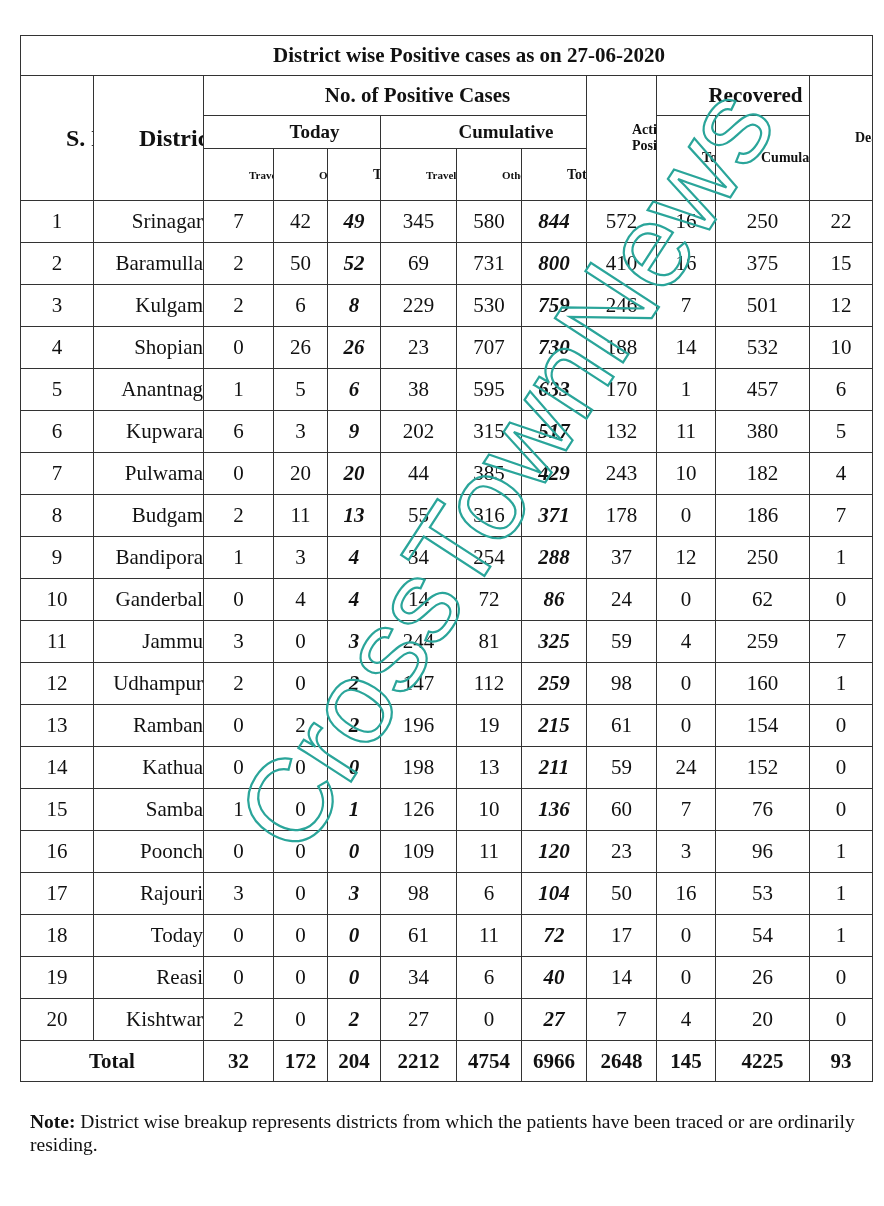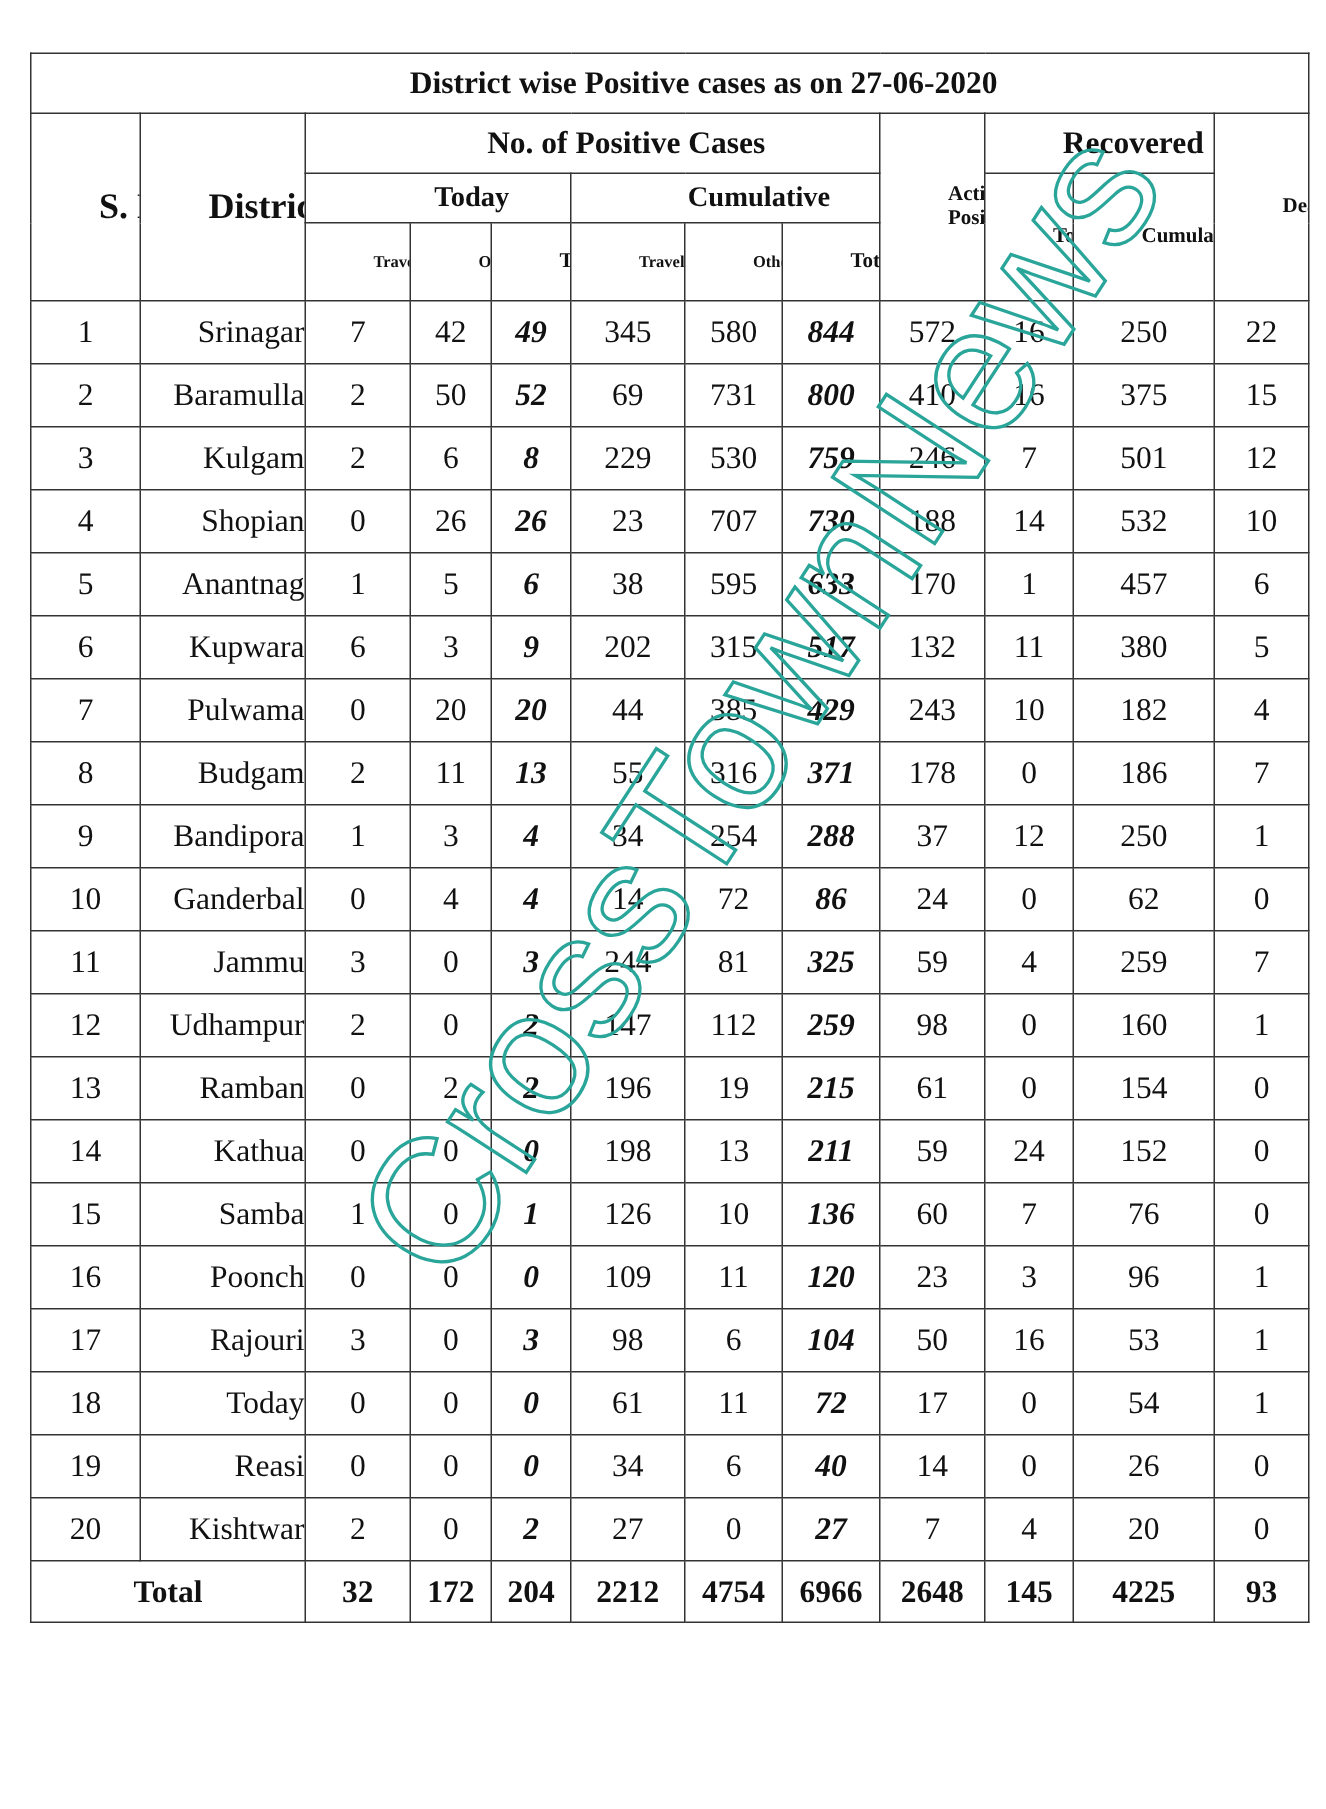--- a/index.html
+++ b/index.html
@@ -368,17 +368,18 @@
     <td>6966</td>
     <td>2648</td>
     <td>145</td>
     <td>4225</td>
     <td>93</td>
   </tr>
 </tbody>
   </table>
 
 <div class="note">
+  <div><b>Note:</b><span> District wise breakup represents districts from which the patients have been traced or are ordinarily residing.</span></div>
 </div>
 
 <svg class="watermark" viewBox="0 0 884 1206">
   <text x="0" y="0" transform="translate(300,860) rotate(-57)" font-family="Liberation Sans, sans-serif" font-size="118" fill="none" stroke="#2aa59a" stroke-width="2.2">CrossTownNews</text>
 </svg>
 
 </body></html>

